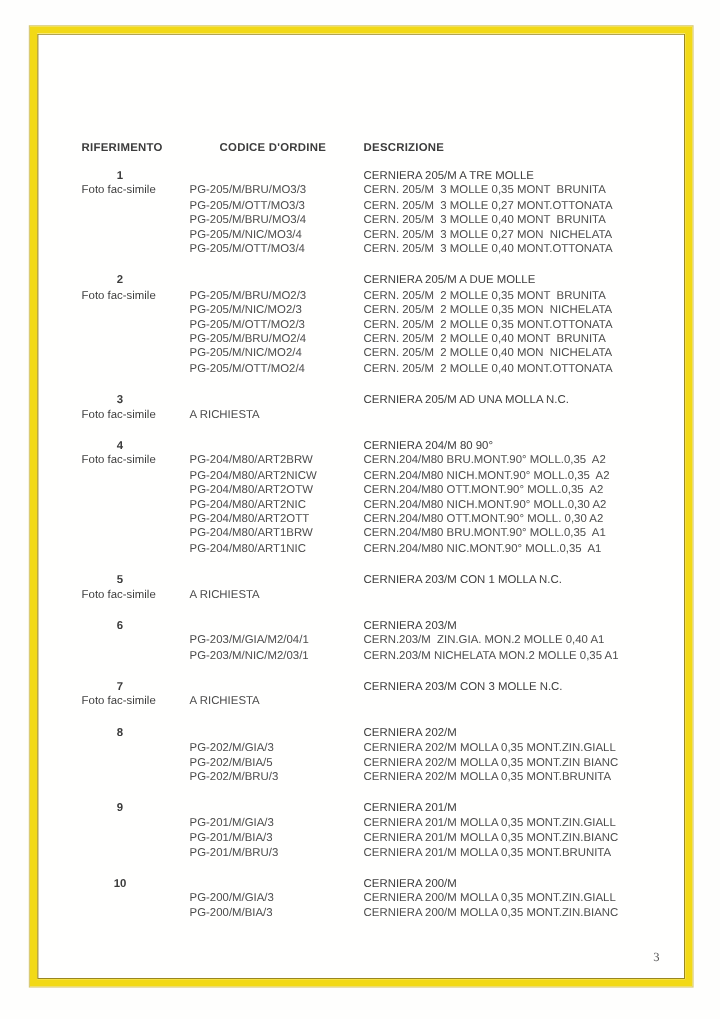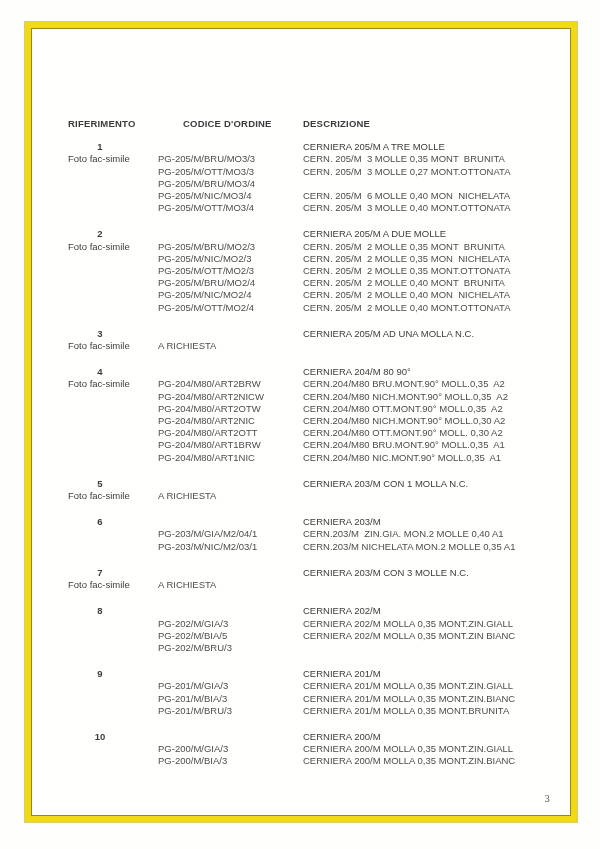--- a/index.html
+++ b/index.html
@@ -85,25 +85,26 @@
           <span class="desc">CERN. 205/M  3 MOLLE 0,35 MONT  BRUNITA</span>
         </div>
         <div class="row">
           <span class="spacer"></span>
           <span class="code">PG-205/M/OTT/MO3/3</span>
           <span class="desc">CERN. 205/M  3 MOLLE 0,27 MONT.OTTONATA</span>
         </div>
         <div class="row">
           <span class="spacer"></span>
           <span class="code">PG-205/M/BRU/MO3/4</span>
+          <span class="desc">CERN. 205/M  3 MOLLE 0,40 MONT  BRUNITA</span>
         </div>
         <div class="row">
           <span class="spacer"></span>
           <span class="code">PG-205/M/NIC/MO3/4</span>
-          <span class="desc">CERN. 205/M  6 MOLLE 0,40 MON  NICHELATA</span>
+          <span class="desc">CERN. 205/M  3 MOLLE 0,27 MON  NICHELATA</span>
         </div>
         <div class="row">
           <span class="spacer"></span>
           <span class="code">PG-205/M/OTT/MO3/4</span>
           <span class="desc">CERN. 205/M  3 MOLLE 0,40 MONT.OTTONATA</span>
         </div>
       </div>
       <div class="section">
         <div class="row">
           <span class="ref">2</span>
@@ -248,20 +249,21 @@
           <span class="desc">CERNIERA 202/M MOLLA 0,35 MONT.ZIN.GIALL</span>
         </div>
         <div class="row">
           <span class="spacer"></span>
           <span class="code">PG-202/M/BIA/5</span>
           <span class="desc">CERNIERA 202/M MOLLA 0,35 MONT.ZIN BIANC</span>
         </div>
         <div class="row">
           <span class="spacer"></span>
           <span class="code">PG-202/M/BRU/3</span>
+          <span class="desc">CERNIERA 202/M MOLLA 0,35 MONT.BRUNITA</span>
         </div>
       </div>
       <div class="section">
         <div class="row">
           <span class="ref">9</span>
           <span class="spacer"></span>
           <span class="title">CERNIERA 201/M</span>
         </div>
         <div class="row">
           <span class="spacer"></span>

